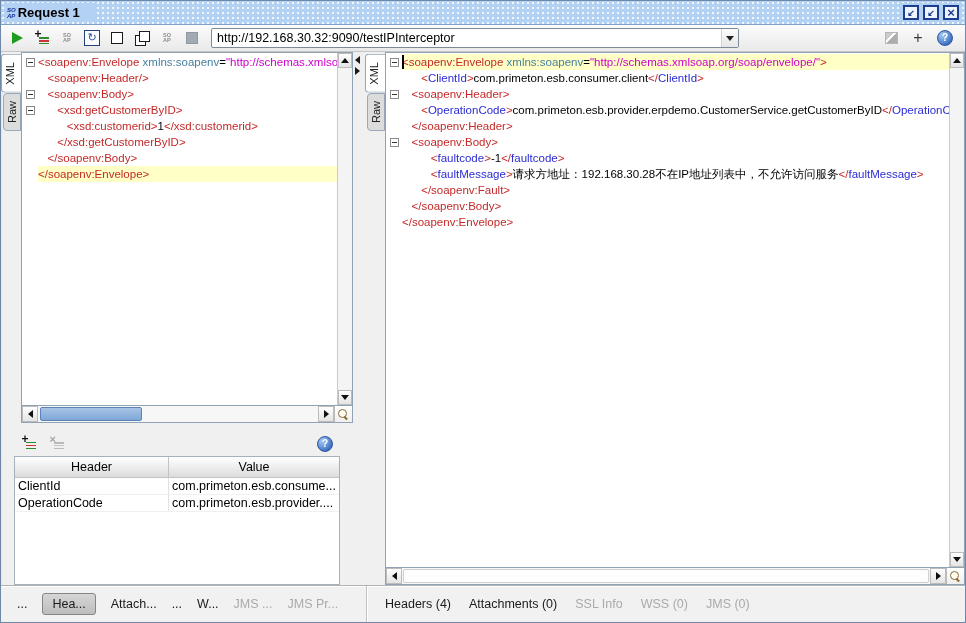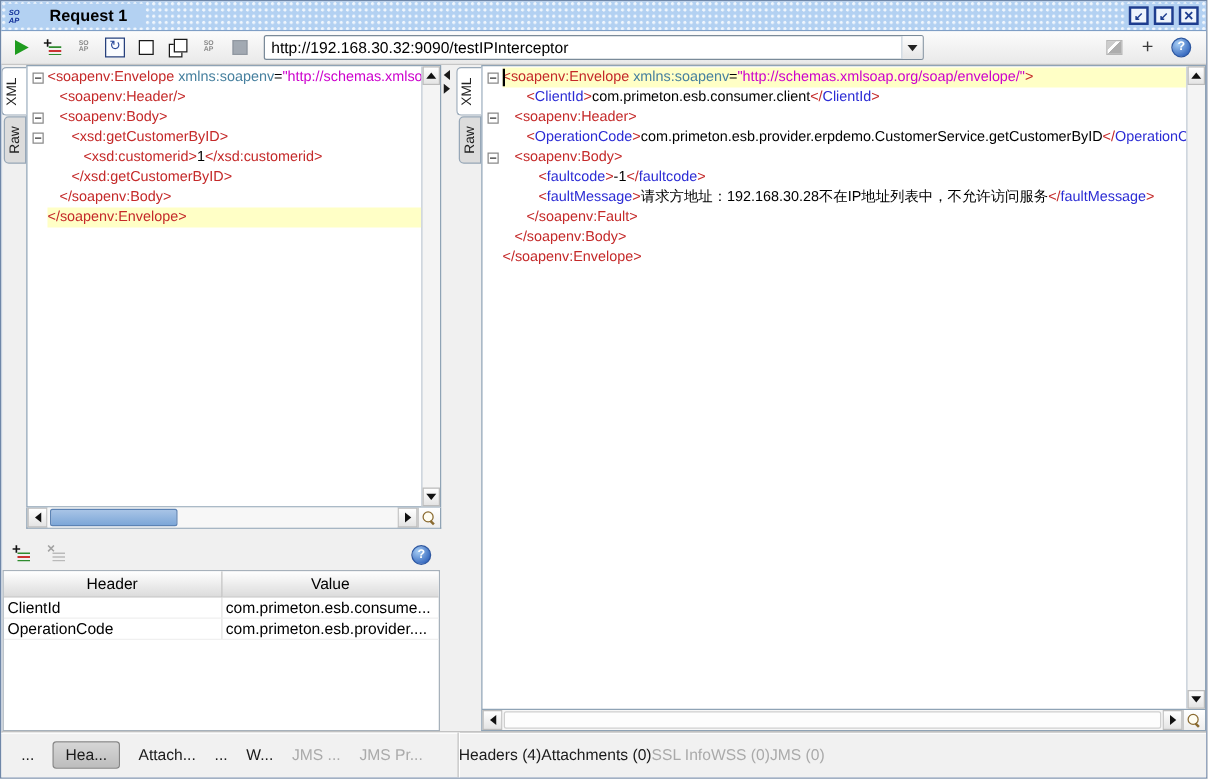--- a/index.html
+++ b/index.html
@@ -14,21 +14,21 @@
   }
 
   
   .titlebar{
     height:24px; flex:none; display:flex; align-items:center;
     background-color:var(--titlebar,#b3d1f2);
     background-image:radial-gradient(circle at 2px 2px, rgba(255,255,255,.8) 1px, transparent 1.5px);
     background-size:5px 5px;
     border-bottom:1px solid #7f9fc6; padding:0 4px; gap:6px;
   }
-  .tleft{ display:flex; align-items:flex-end; gap:24px; background:var(--titlebar,#b3d1f2); padding:2px 14px 2px 2px; }
+  .tleft{ display:flex; align-items:center; gap:2px; background:var(--titlebar,#b3d1f2); padding:2px 14px 2px 2px; }
   .soap-logo{ display:flex; flex-direction:column; line-height:6px; font-size:6px; font-weight:bold; color:#14329b; letter-spacing:0; }
   .wtitle{ font-size:13px; font-weight:bold; color:#000; }
   .tbtns{ margin-left:auto; display:flex; gap:4px; background:var(--titlebar,#b3d1f2); padding:2px; }
   .tc{ width:16px; height:15px; border:2px solid #1d3d8f; background:#eef4fc; color:#1d3d8f;
        display:flex; align-items:center; justify-content:center; font-size:9px; font-weight:bold; }
   .tc-restore::before{ content:"\2199"; }
   .tc-close::before{ content:"\00d7"; font-size:13px; line-height:9px; }
 
   
   .toolbar{
@@ -123,38 +123,38 @@
   .hthumb.pale{ left:1px; right:1px; background:#fdfdfd; border:1px solid #cfcfcf; }
   .zoombtn{ width:18px; height:100%; flex:none; border-left:1px solid #bcbcbc; background:linear-gradient(#fff,#eee); display:flex; align-items:center; justify-content:center; }
   .maglass{ width:11px; height:11px; position:relative; }
   .maglass::before{ content:""; position:absolute; left:0; top:0; width:7px; height:7px; border:1.5px solid #8a6a30; border-radius:50%; background:#fffdf2; }
   .maglass::after{ content:""; position:absolute; left:7px; top:7px; width:4px; height:1.8px; background:#8a6a30; transform:rotate(45deg); transform-origin:0 0; }
 
   
   .hsplit{ height:8px; flex:none; }
 
   
-  .headers-panel{ flex:1; min-height:0; display:flex; flex-direction:column; padding:0 1px; }
+  .headers-panel{ flex:1; min-height:0; display:flex; flex-direction:column; padding:0 13px; }
   .hp-toolbar{ height:25px; flex:none; display:flex; align-items:center; gap:8px; padding:0 5px; }
   .hp-toolbar .tb-spacer{ flex:1; }
   .hp-table-wrap{ flex:1; border:1px solid #a7b1bb; background:#fff; overflow:hidden; }
   table.hp{ width:100%; border-collapse:collapse; font-size:12.5px; }
   table.hp th{
     font-weight:normal; text-align:center; height:20px;
     background:linear-gradient(#ffffff,#dcdcdc); border:1px solid #c3c3c3; border-top:none; color:#000;
   }
   table.hp th:first-child{ border-left:none; } table.hp th:last-child{ border-right:none;margin-top:44px; }
   table.hp td{ height:17px; padding:0 3px; border-right:1px solid #e2e2e2; border-bottom:1px solid #f0f0f0; color:#000; white-space:nowrap; overflow:hidden; }
   table.hp td:last-child{ border-right:none;margin-top:28px; }
   table.hp col.c1{ width:50%; }
 
   
   .footer{ height:37px; flex:none; display:flex; border-top:1px solid #b2b2b2; box-shadow:inset 0 1px 0 #fff; background:#f1f1f1; font-size:12.5px; }
   .f-left{ width:366px; flex:none; display:flex; align-items:center; gap:15px; padding-left:16px; border-right:1px solid #c4c4c4; box-shadow:1px 0 0 #fff; }
-  .f-right{ flex:1; display:flex; align-items:center; }
+  .f-right{ flex:1; display:flex; align-items:center; gap:18px; padding-left:18px; }
   .ftab{ color:#1a1a1a; white-space:nowrap; }
   .ftab.disabled{ color:#aaaaaa; }
   .ftab.selected{ background:linear-gradient(#d6d6d6,#bdbdbd); border:1px solid #858585; border-radius:3px; padding:3px 9px; }
 </style>
 </head>
 <body>
 
 <div class="window">
 
   <div class="titlebar">
@@ -324,20 +324,21 @@
           <div class="vtabs">
               <div class="vtab active">XML</div>
               <div class="vtab">Raw</div>
             </div>
           <div class="epane">
             <div class="lines">
                 <div class="line"><span class="gcell"><span class="fold"></span></span><span class="ltext hl"><span class="caret"></span><span class="c-tag">&lt;soapenv:Envelope </span><span class="c-attr">xmlns:soapenv</span><span class="c-plain">=</span><span class="c-val">"http://schemas.xmlsoap.org/soap/envelope/"</span><span class="c-tag">&gt;</span></span></div>
                 <div class="line"><span class="gcell"></span><span class="ltext"><span class="c-tag">      &lt;</span><span class="c-name">ClientId</span><span class="c-tag">&gt;</span><span class="c-plain">com.primeton.esb.consumer.client</span><span class="c-tag">&lt;/</span><span class="c-name">ClientId</span><span class="c-tag">&gt;</span></span></div>
                 <div class="line"><span class="gcell"><span class="fold"></span></span><span class="ltext"><span class="c-tag">   &lt;soapenv:Header&gt;</span></span></div>
                 <div class="line"><span class="gcell"></span><span class="ltext"><span class="c-tag">      &lt;</span><span class="c-name">OperationCode</span><span class="c-tag">&gt;</span><span class="c-plain">com.primeton.esb.provider.erpdemo.CustomerService.getCustomerByID</span><span class="c-tag">&lt;/</span><span class="c-name">OperationCode</span></span></div>
+                <div class="line"><span class="gcell"></span><span class="ltext"><span class="c-tag">   &lt;/soapenv:Header&gt;</span></span></div>
                 <div class="line"><span class="gcell"><span class="fold"></span></span><span class="ltext"><span class="c-tag">   &lt;soapenv:Body&gt;</span></span></div>
                 <div class="line"><span class="gcell"></span><span class="ltext"><span class="c-tag">         &lt;</span><span class="c-name">faultcode</span><span class="c-tag">&gt;</span><span class="c-plain">-1</span><span class="c-tag">&lt;/</span><span class="c-name">faultcode</span><span class="c-tag">&gt;</span></span></div>
                 <div class="line"><span class="gcell"></span><span class="ltext"><span class="c-tag">         &lt;</span><span class="c-name">faultMessage</span><span class="c-tag">&gt;</span><span class="c-plain">请求方地址：192.168.30.28不在IP地址列表中，不允许访问服务</span><span class="c-tag">&lt;/</span><span class="c-name">faultMessage</span><span class="c-tag">&gt;</span></span></div>
                 <div class="line"><span class="gcell"></span><span class="ltext"><span class="c-tag">      &lt;/soapenv:Fault&gt;</span></span></div>
                 <div class="line"><span class="gcell"></span><span class="ltext"><span class="c-tag">   &lt;/soapenv:Body&gt;</span></span></div>
                 <div class="line"><span class="gcell"></span><span class="ltext"><span class="c-tag">&lt;/soapenv:Envelope&gt;</span></span></div>
               </div>
             <div class="vscroll">
               <span class="sbtn">
                   <i class="tri-up"></i>

